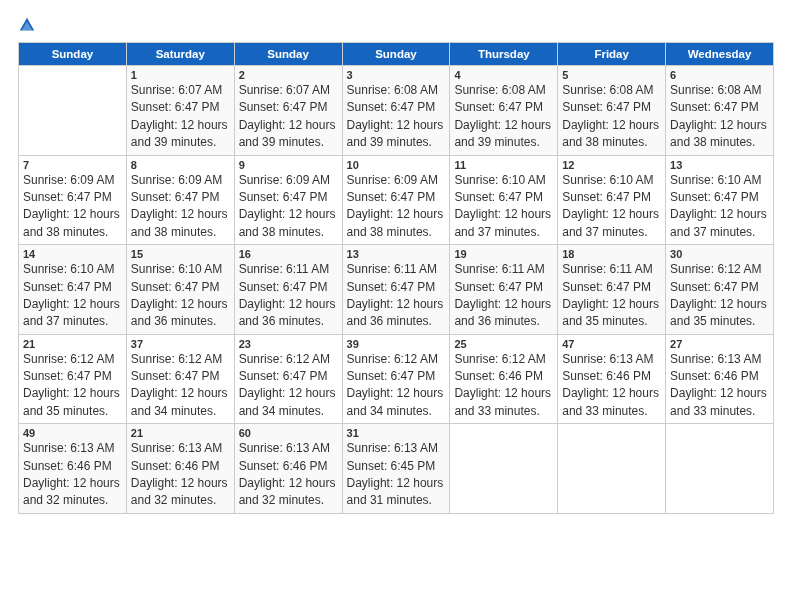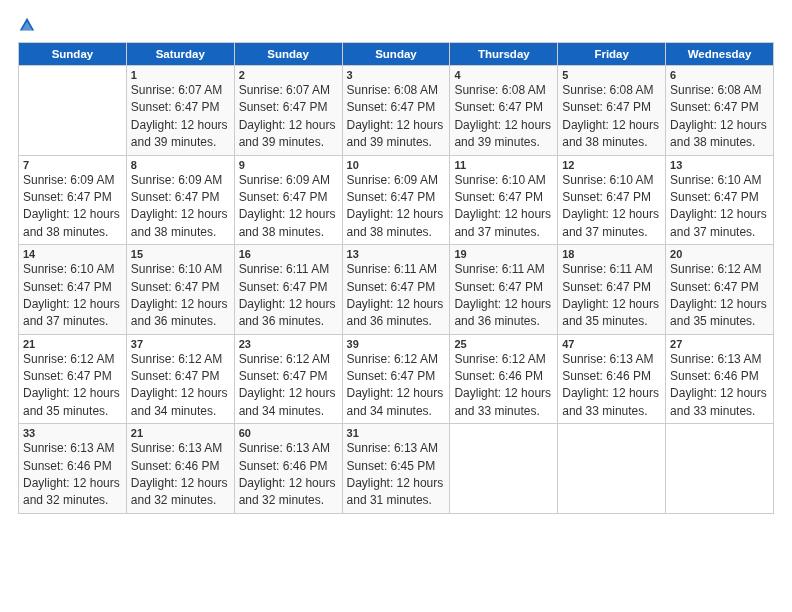--- a/index.html
+++ b/index.html
@@ -252,21 +252,21 @@
 and 36 minutes.</div>
           </td>
           <td>
             <span class="day-number">18</span>
             <div class="day-info" style="white-space: pre-line;">Sunrise: 6:11 AM
 Sunset: 6:47 PM
 Daylight: 12 hours
 and 35 minutes.</div>
           </td>
           <td>
-            <span class="day-number">20</span>
+            <span class="day-number">30</span>
             <div class="day-info" style="white-space: pre-line;">Sunrise: 6:12 AM
 Sunset: 6:47 PM
 Daylight: 12 hours
 and 35 minutes.</div>
           </td>
         </tr>
         <tr>
           <td>
             <span class="day-number">21</span>
             <div class="day-info" style="white-space: pre-line;">Sunrise: 6:12 AM
@@ -312,21 +312,21 @@
           <td>
             <span class="day-number">27</span>
             <div class="day-info" style="white-space: pre-line;">Sunrise: 6:13 AM
 Sunset: 6:46 PM
 Daylight: 12 hours
 and 33 minutes.</div>
           </td>
         </tr>
         <tr>
           <td>
-            <span class="day-number">33</span>
+            <span class="day-number">49</span>
             <div class="day-info" style="white-space: pre-line;">Sunrise: 6:13 AM
 Sunset: 6:46 PM
 Daylight: 12 hours
 and 32 minutes.</div>
           </td>
           <td>
             <span class="day-number">21</span>
             <div class="day-info" style="white-space: pre-line;">Sunrise: 6:13 AM
 Sunset: 6:46 PM
 Daylight: 12 hours

